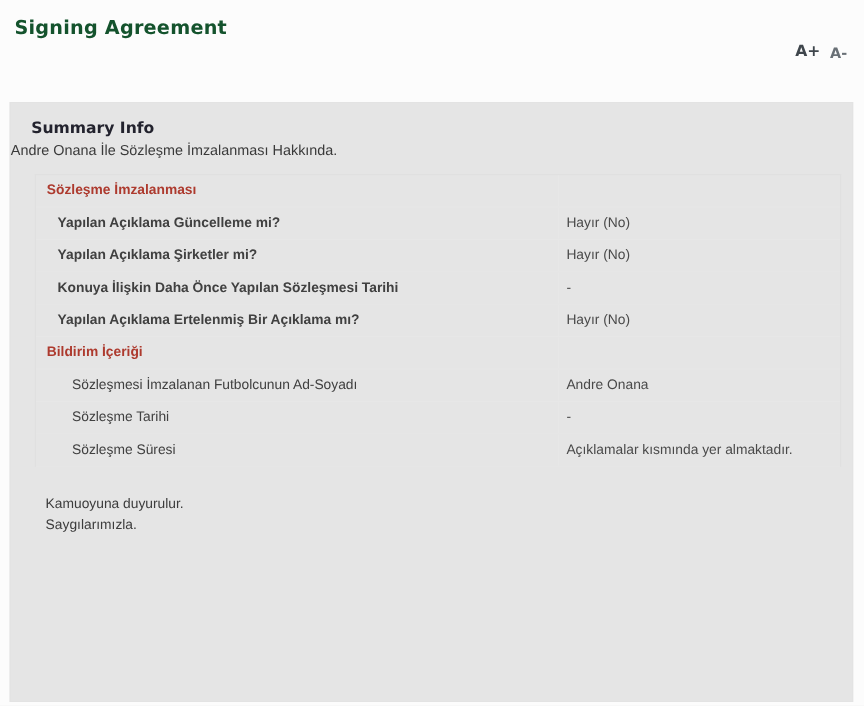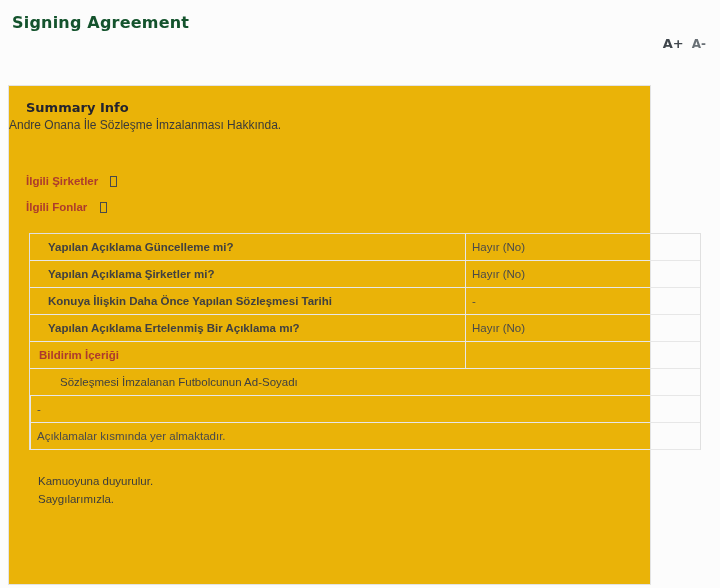--- a/index.html
+++ b/index.html
@@ -27,22 +27,22 @@
     background: none; border: none; cursor: pointer;
     font-family: "DejaVu Sans", sans-serif;
     padding: 0;
   }
   .btn-font-inc { font-size: 13px; font-weight: bold; color: #3f464c; }
   .btn-font-dec { font-size: 12px; font-weight: 600; color: #697076; }
 
   
   .card {
     position: absolute; left: 8px; top: 85px;
-    width: 643px; height: 500px;
-    background: #eab308;
+    width: 703px; height: 500px;
+    background: #e5e5e5;
     border: 1px solid #e3e3e3;
   }
   .summary-heading {
     margin: 14px 0 3px 17px;
     font-family: "DejaVu Sans", sans-serif;
     font-size: 13px; font-weight: bold;
     color: #23232e;
   }
   .summary-subtitle {
     font-size: 12px; color: #3a3a3a;
@@ -115,32 +115,26 @@
 <div class="font-controls">
   <button class="btn btn-font-inc">A+</button>
   <button class="btn btn-font-dec">A-</button>
 </div>
 
 <div class="card">
 
   <div class="summary-heading">Summary Info</div>
   <div class="summary-subtitle">Andre Onana İle Sözleşme İmzalanması Hakkında.</div>
 
-  <div class="related">
-    <div class="related-row companies">
-      <span class="related-label">İlgili Şirketler</span>
-      <span class="empty-box"></span>
-    </div>
-    <div class="related-row funds">
-      <span class="related-label">İlgili Fonlar</span>
-      <span class="empty-box"></span>
-    </div>
-  </div>
 
   <div class="info-table">
+    <div class="t-row section">
+      <div class="t-label">Sözleşme İmzalanması</div>
+      <div class="t-value"></div>
+    </div>
     <div class="t-row level1">
       <div class="t-label">Yapılan Açıklama Güncelleme mi?</div>
       <div class="t-value">Hayır (No)</div>
     </div>
     <div class="t-row level1">
       <div class="t-label">Yapılan Açıklama Şirketler mi?</div>
       <div class="t-value">Hayır (No)</div>
     </div>
     <div class="t-row level1">
       <div class="t-label">Konuya İlişkin Daha Önce Yapılan Sözleşmesi Tarihi</div>
@@ -149,25 +143,28 @@
     <div class="t-row level1">
       <div class="t-label">Yapılan Açıklama Ertelenmiş Bir Açıklama mı?</div>
       <div class="t-value">Hayır (No)</div>
     </div>
     <div class="t-row section">
       <div class="t-label">Bildirim İçeriği</div>
       <div class="t-value"></div>
     </div>
     <div class="t-row level2">
       <div class="t-label">Sözleşmesi İmzalanan Futbolcunun Ad-Soyadı</div>
+      <div class="t-value">Andre Onana</div>
     </div>
     <div class="t-row level2">
+      <div class="t-label">Sözleşme Tarihi</div>
       <div class="t-value">-</div>
     </div>
     <div class="t-row level2">
+      <div class="t-label">Sözleşme Süresi</div>
       <div class="t-value">Açıklamalar kısmında yer almaktadır.</div>
     </div>
   </div>
 
   <div class="footer-text">
     <p>Kamuoyuna duyurulur.</p>
     <p>Saygılarımızla.</p>
   </div>
 
 </div>

